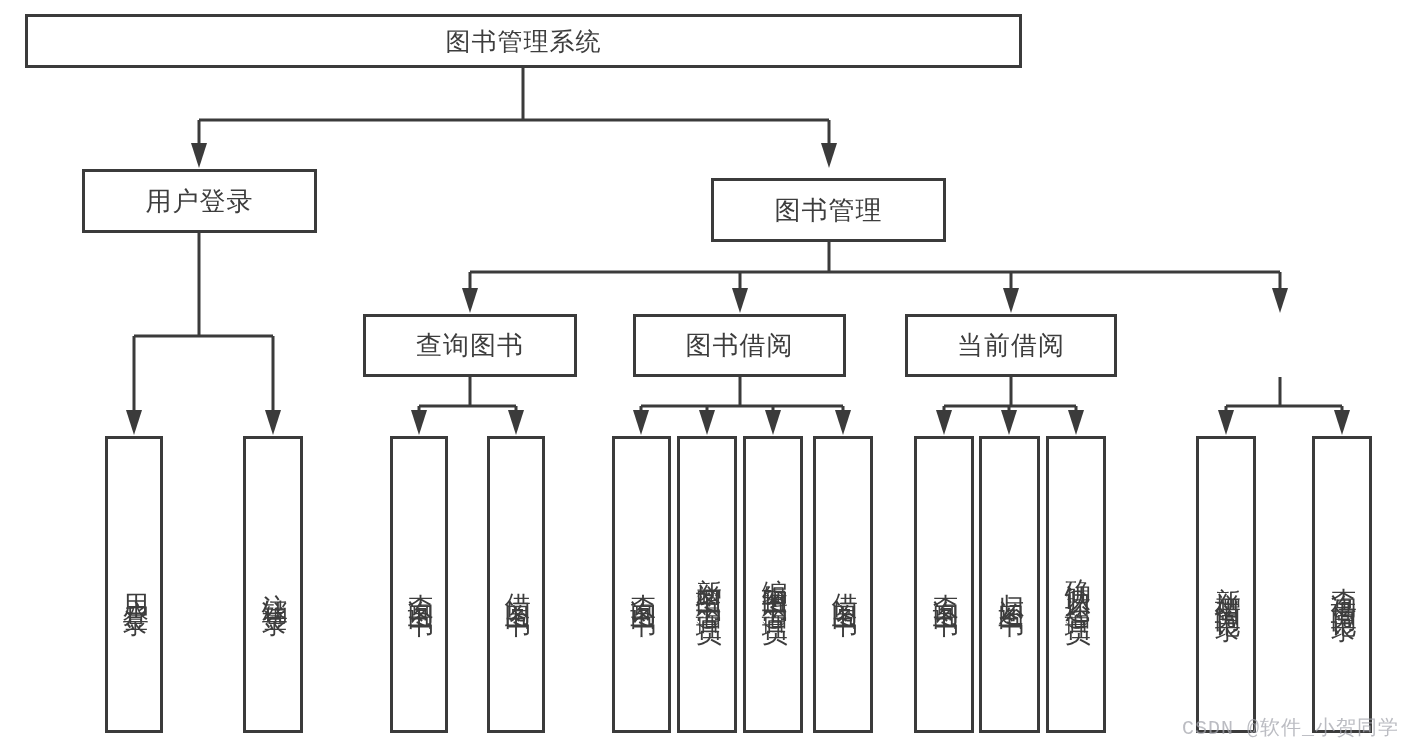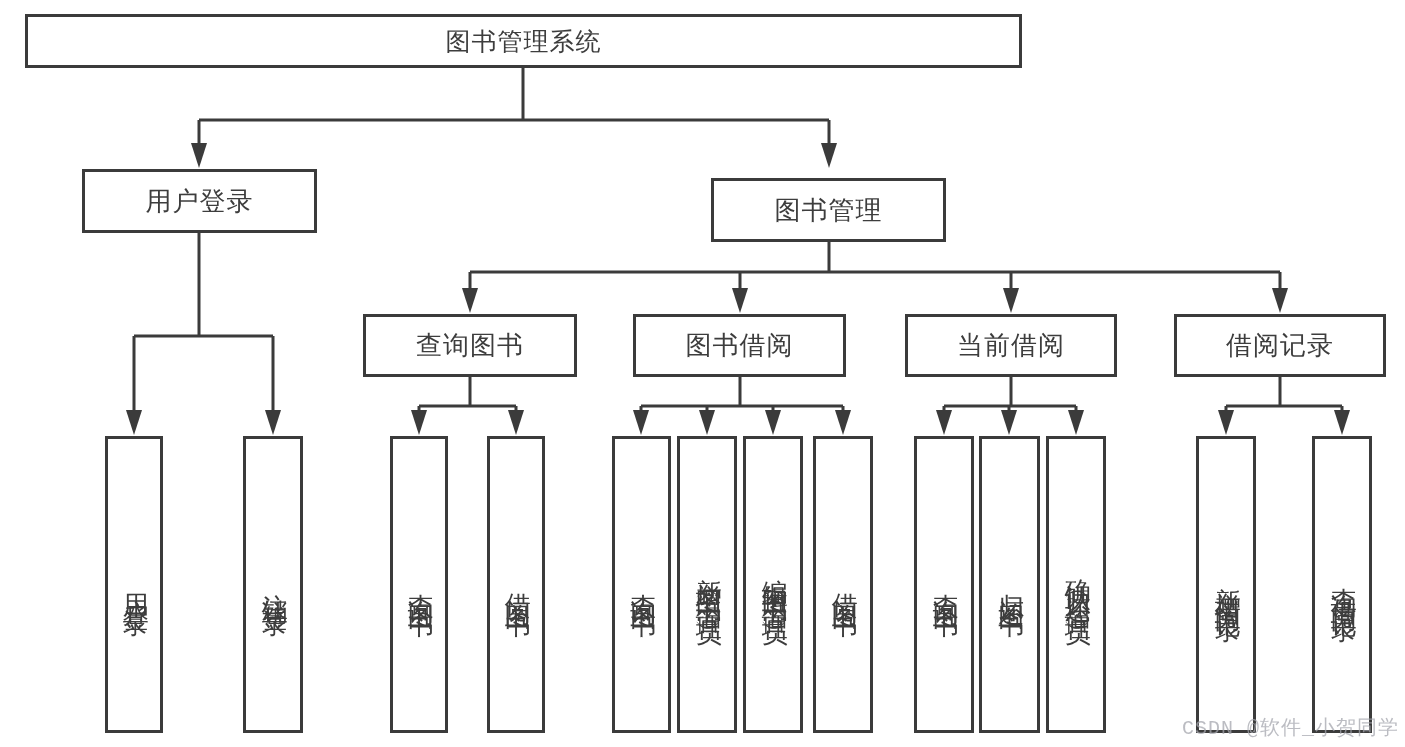--- a/index.html
+++ b/index.html
@@ -111,23 +111,20 @@
 
   <div class="box" style="left:363px;top:314px;width:214px;height:63px">
     <span class="hlabel">查询图书</span>
   </div>
   <div class="box" style="left:633px;top:314px;width:213px;height:63px">
     <span class="hlabel">图书借阅</span>
   </div>
   <div class="box" style="left:905px;top:314px;width:212px;height:63px">
     <span class="hlabel">当前借阅</span>
   </div>
-  <div class="box" style="left:1174px;top:314px;width:212px;height:63px">
-    <span class="hlabel">借阅记录</span>
-  </div>
 
   <div class="box leaf" style="left:105px;top:436px;width:58px;height:297px">
     <span class="vtext">用户登录</span>
   </div>
   <div class="box leaf" style="left:243px;top:436px;width:60px;height:297px">
     <span class="vtext">注销登录</span>
   </div>
 
   <div class="box leaf" style="left:390px;top:436px;width:58px;height:297px">
     <span class="vtext">查询图书</span>

